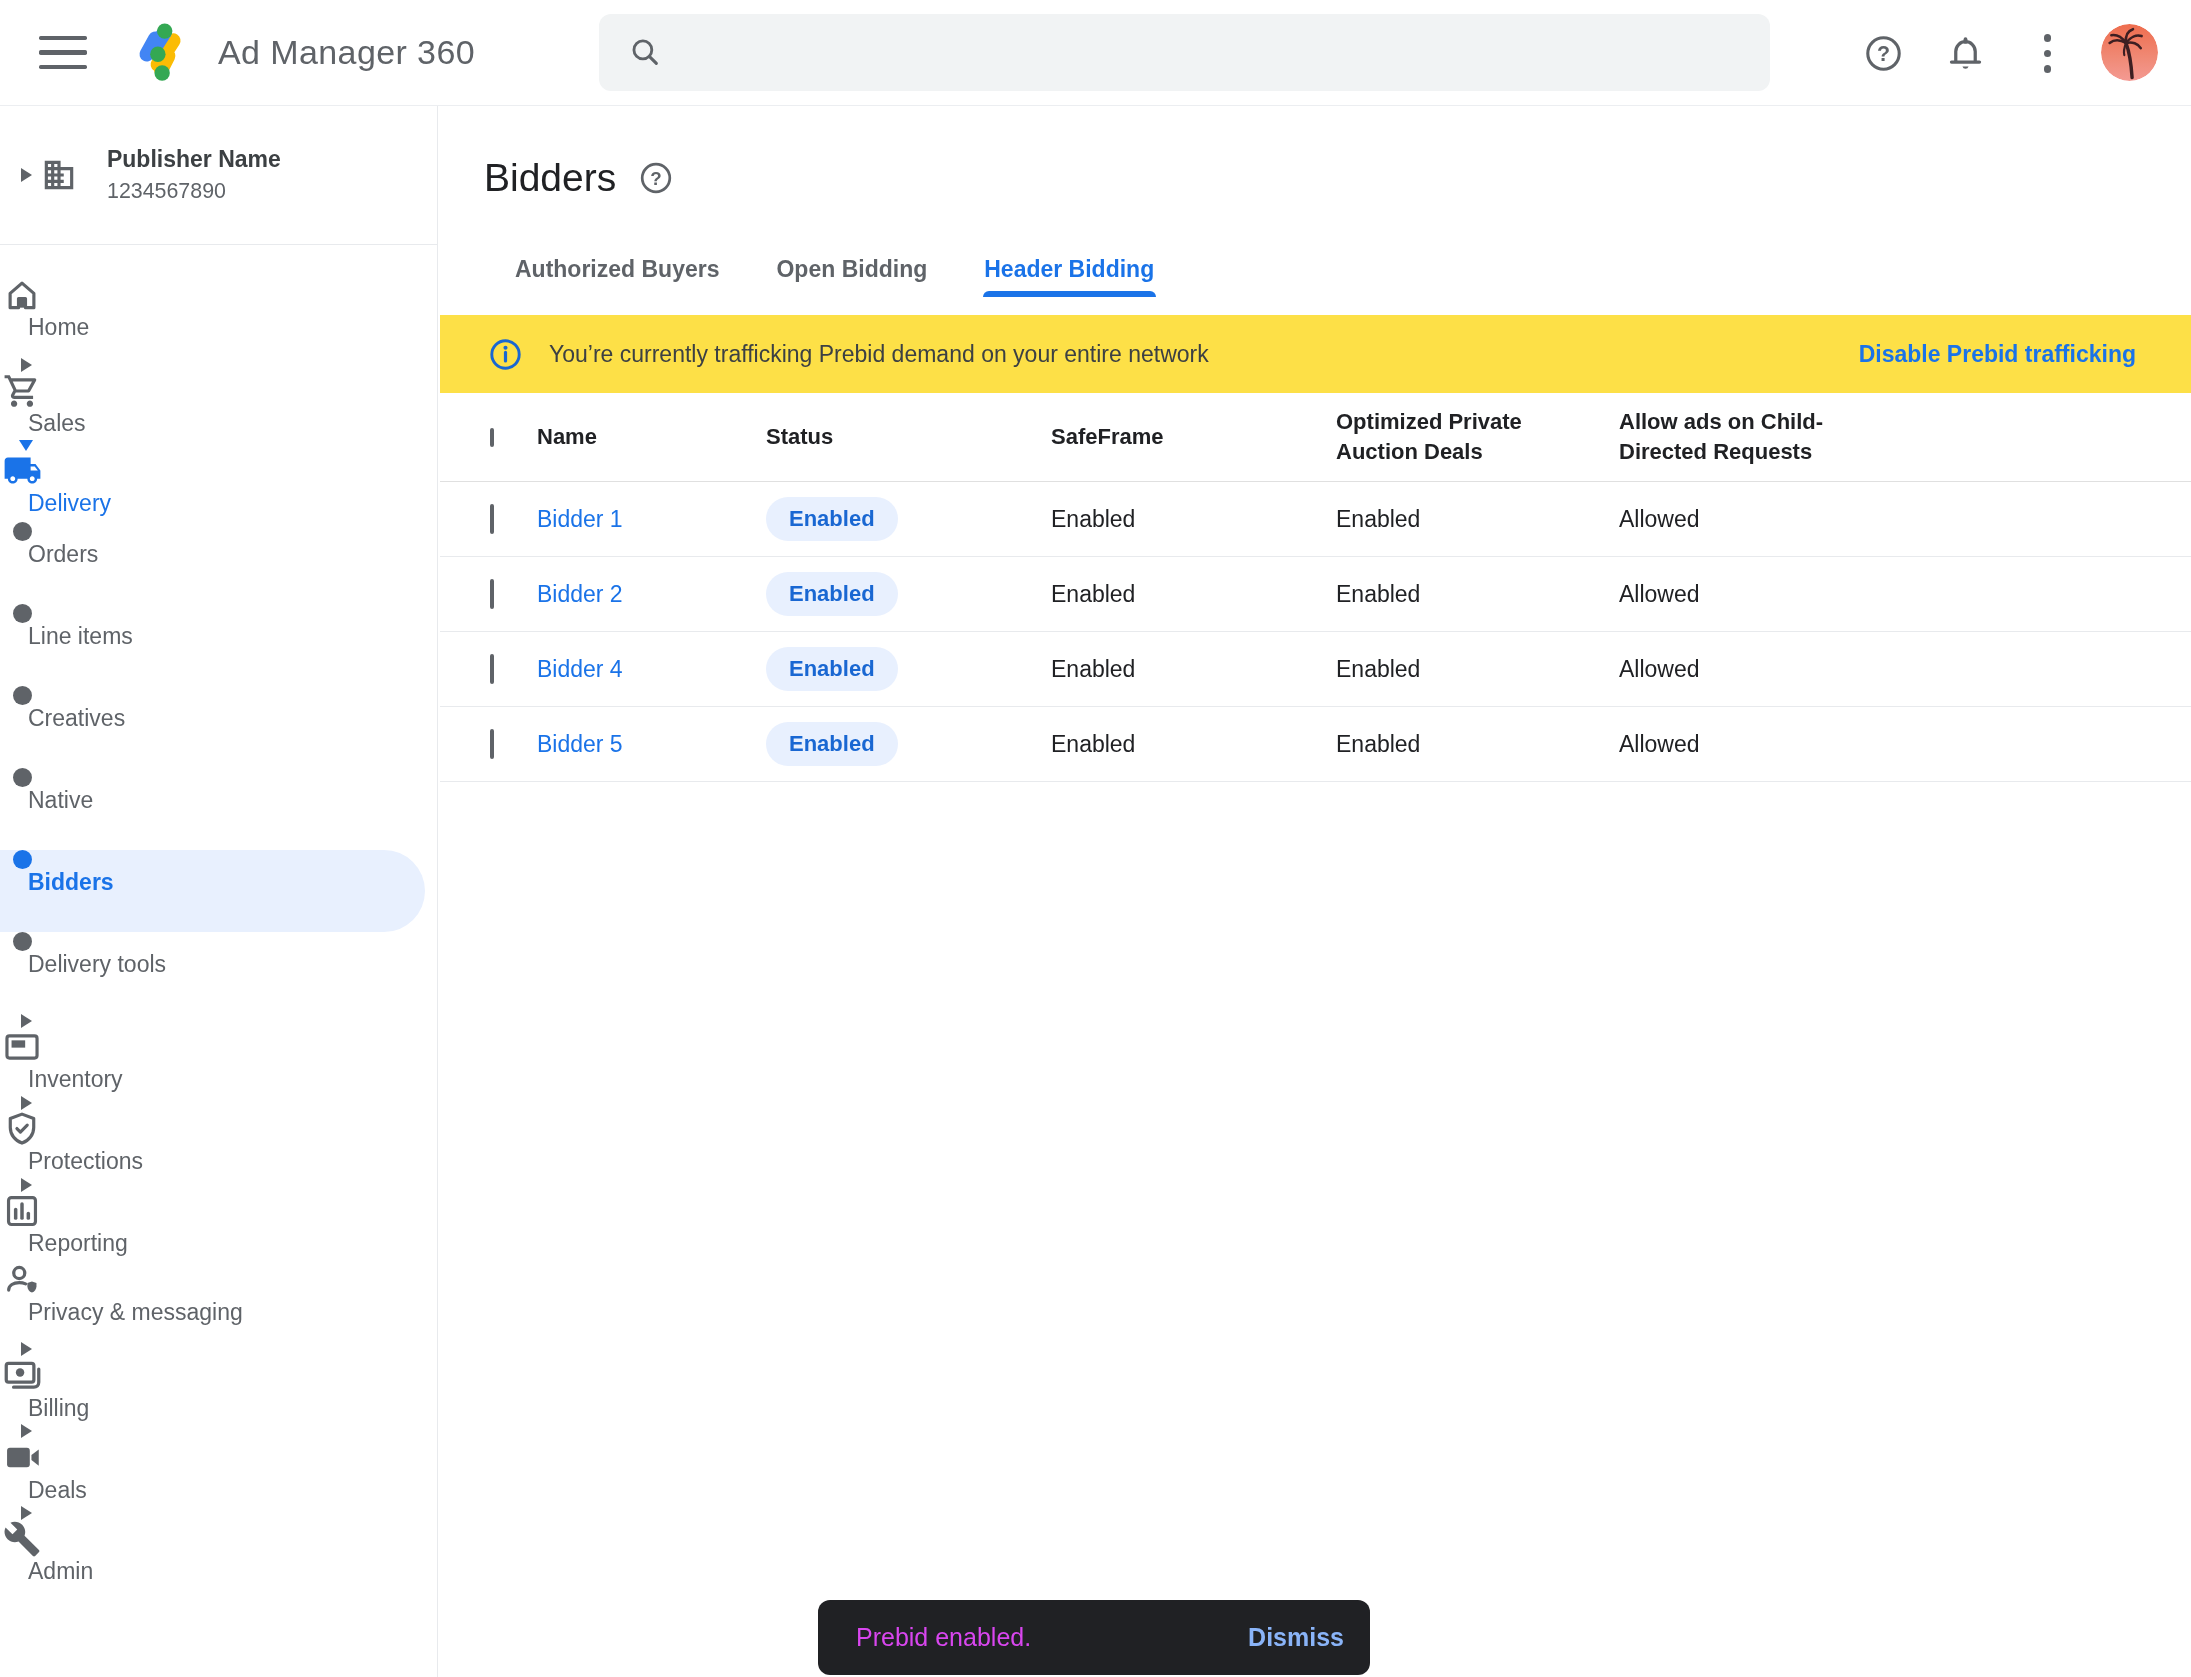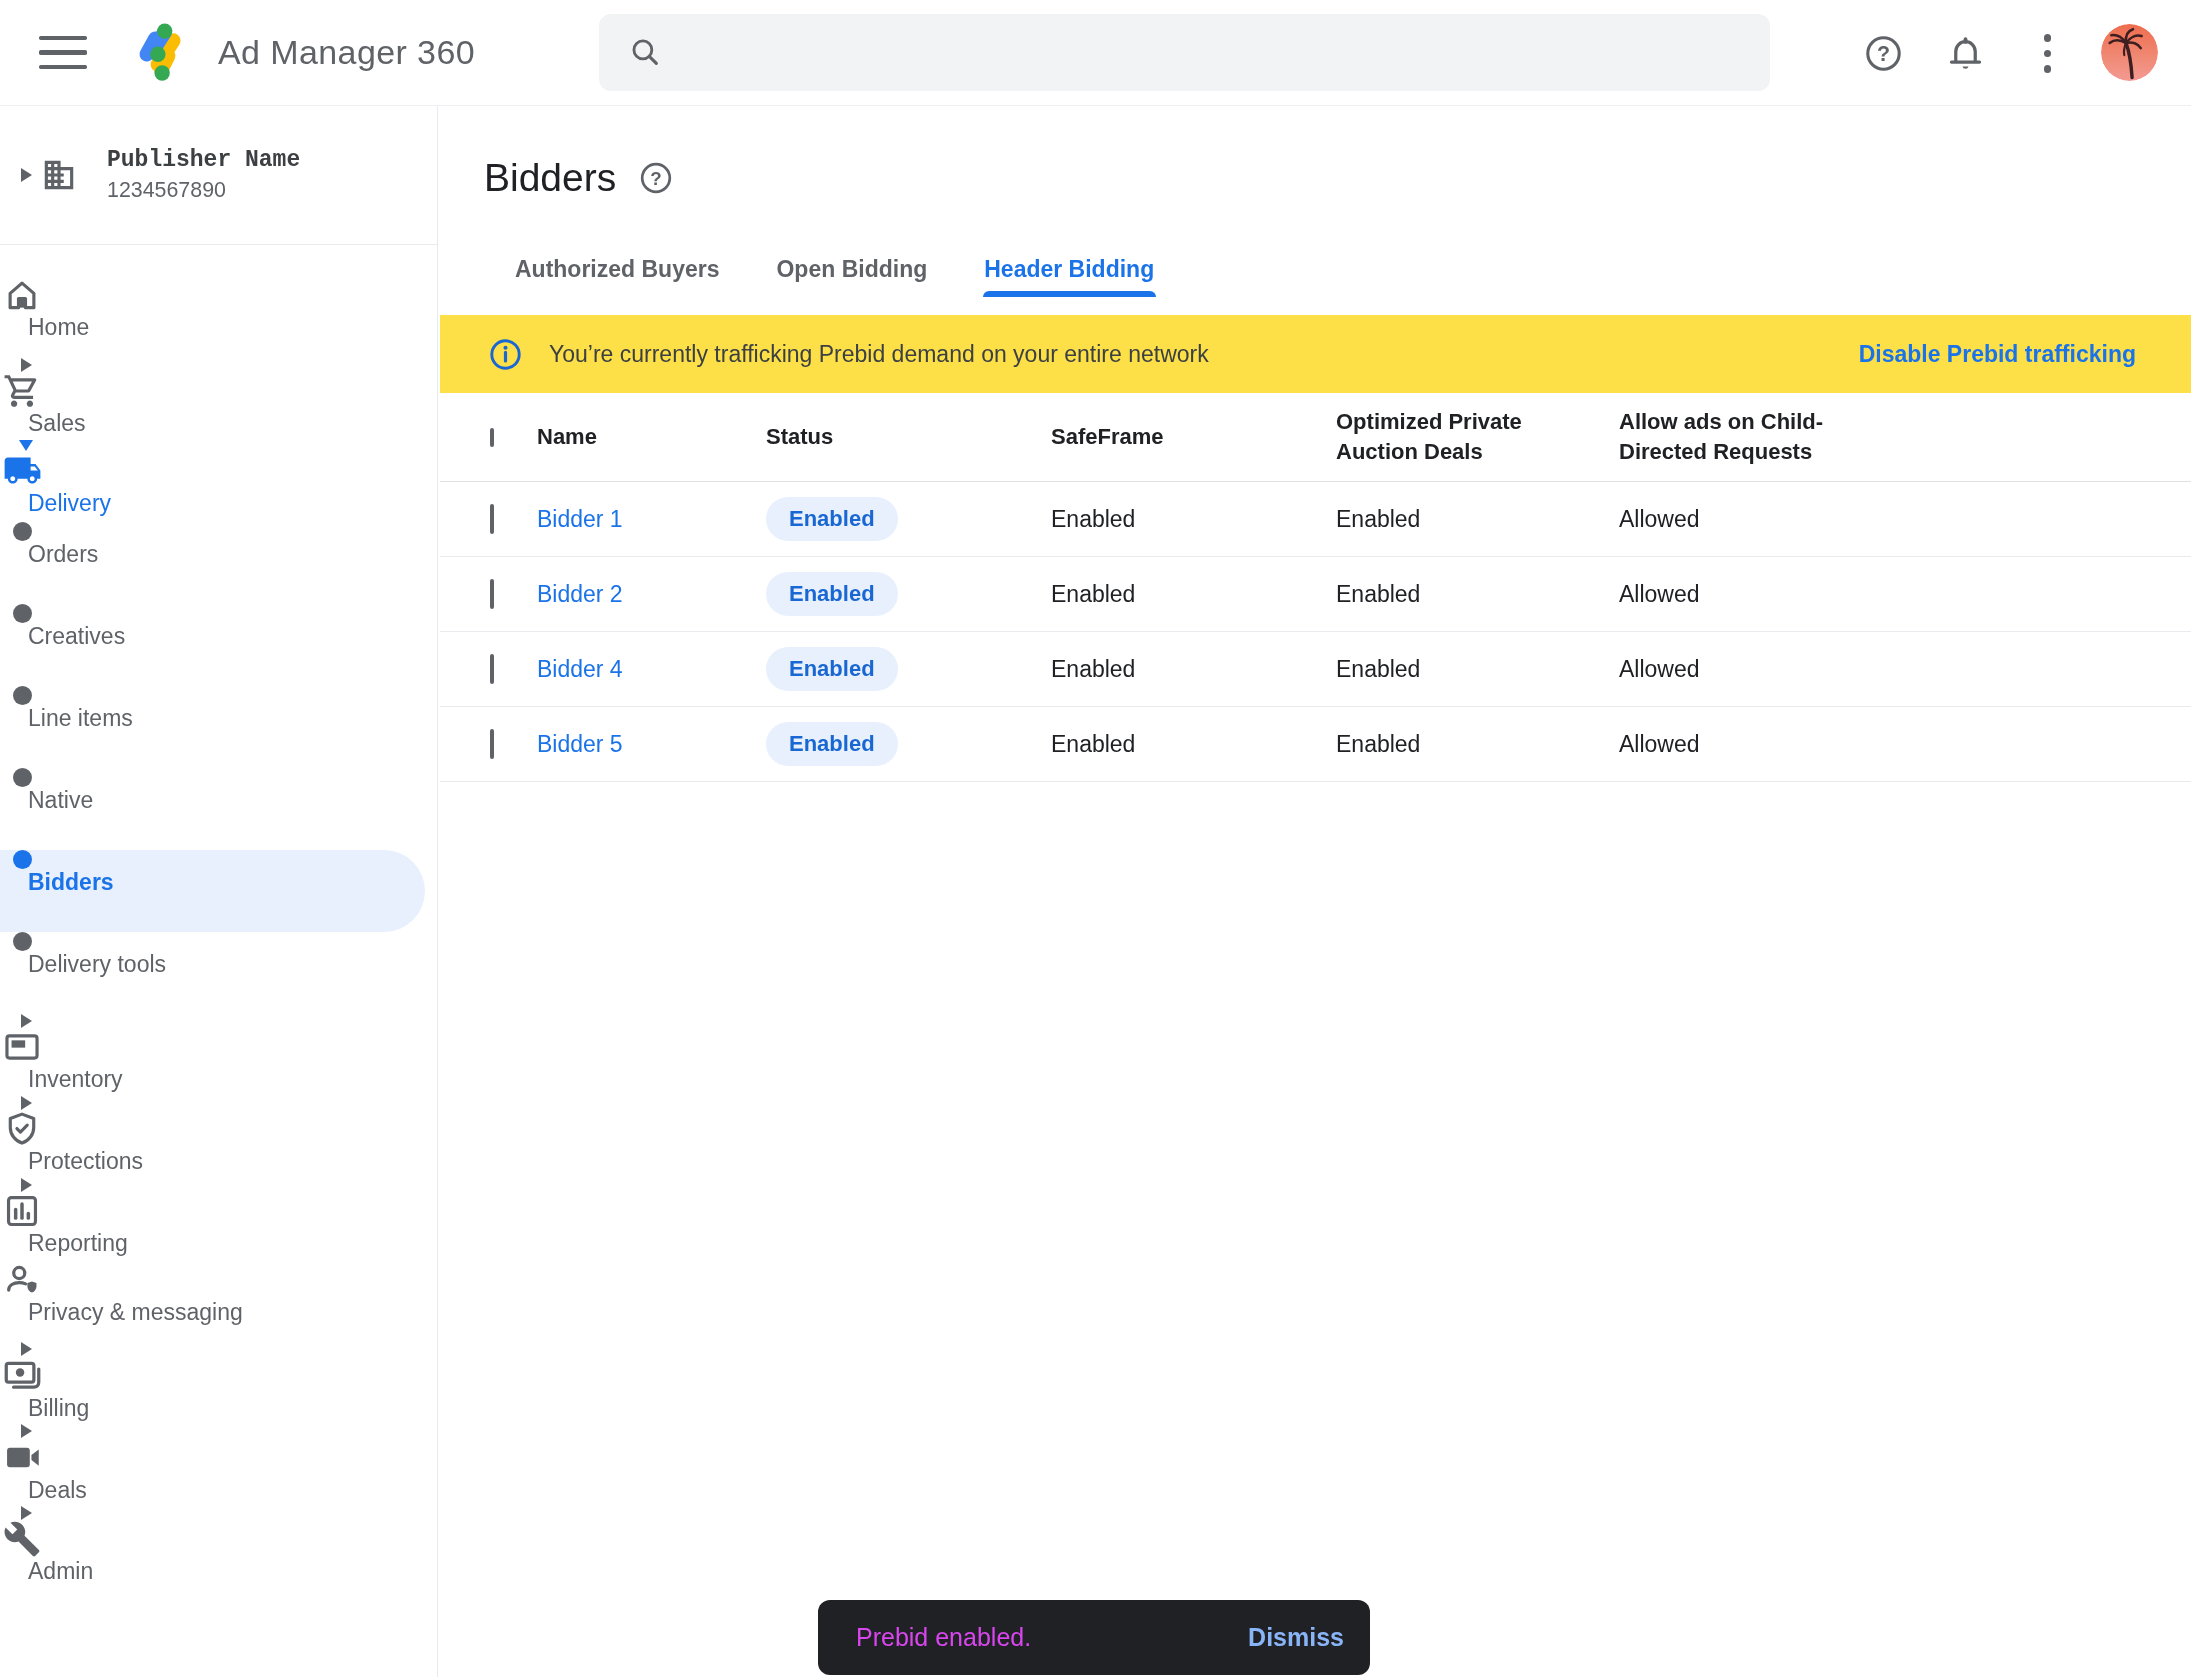--- a/index.html
+++ b/index.html
@@ -31,21 +31,21 @@
   .sidebar { position:absolute; top:106px; left:0; width:438px; bottom:0; background:#fff;
     border-right:1.7px solid #e8eaed; }
   .pub { height:139px; display:flex; align-items:center; border-bottom:1.7px solid #e8eaed; }
   .caret { width:22px; margin-left:15.4px; display:flex; justify-content:center; flex:none; }
   .caret-right::before { content:""; border-left:11px solid #5f6368;
     border-top:7.7px solid transparent; border-bottom:7.7px solid transparent; }
   .caret-down::before { content:""; border-top:11px solid #1a73e8;
     border-left:7.7px solid transparent; border-right:7.7px solid transparent; }
   .icon-box { width:39px; margin-left:2.6px; display:flex; justify-content:center; align-items:center; flex:none; }
   .pub-txt { margin-left:28px; }
-  .pub-name { font-size:23px; font-weight:bold; color:#3c4043;font-family:Liberation Mono, monospace; }
+  .pub-name { font-size:23px; font-weight:bold; color:#3c4043; }
   .pub-id { font-size:21.4px; color:#5f6368; margin-top:5.1px; }
   .nav { padding-top:31px; }
   .nav-item { height:82px; display:flex; align-items:flex-start; cursor:pointer; position:relative;flex-direction:column; }
   .nav-label { margin-left:28px; font-size:23px; color:#5f6368; white-space:nowrap; }
   .nav-item.parent-active .nav-label { color:#1a73e8; }
   .dot { width:19px; height:19px; border-radius:50%; background:#5f6368; }
   .nav-item.selected { background:#e8f0fe; width:425px; border-radius:0 41px 41px 0; }
   .nav-item.selected .dot { background:#1a73e8; }
   .nav-item.selected .nav-label { color:#1a73e8; font-weight:bold; }
 
@@ -197,28 +197,28 @@
         <span class="icon-box">
           <span class="dot"></span>
         </span>
         <span class="nav-label">Orders</span>
       </div>
       <div class="nav-item sub">
         <span class="caret"></span>
         <span class="icon-box">
           <span class="dot"></span>
         </span>
+        <span class="nav-label">Line items</span>
+      </div>
+      <div class="nav-item sub">
+        <span class="caret"></span>
+        <span class="icon-box">
+          <span class="dot"></span>
+        </span>
         <span class="nav-label">Creatives</span>
-      </div>
-      <div class="nav-item sub">
-        <span class="caret"></span>
-        <span class="icon-box">
-          <span class="dot"></span>
-        </span>
-        <span class="nav-label">Line items</span>
       </div>
       <div class="nav-item sub">
         <span class="caret"></span>
         <span class="icon-box">
           <span class="dot"></span>
         </span>
         <span class="nav-label">Native</span>
       </div>
       <div class="nav-item sub selected">
         <span class="caret"></span>

